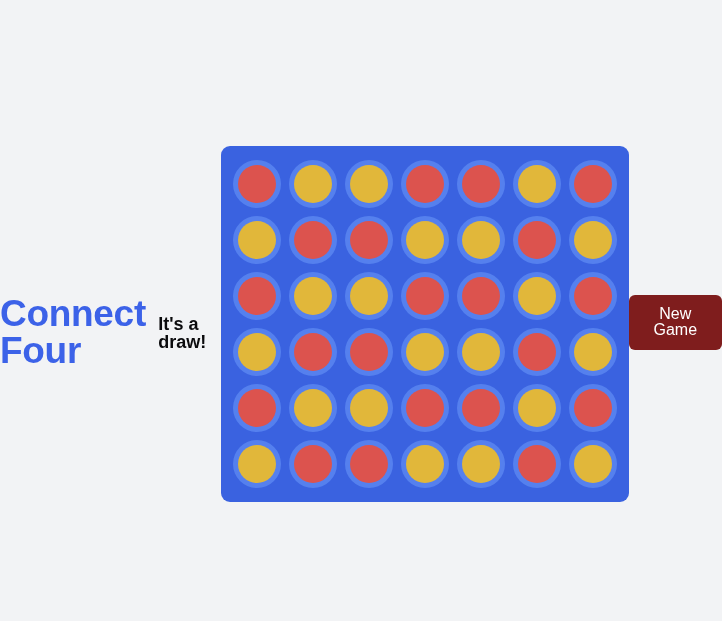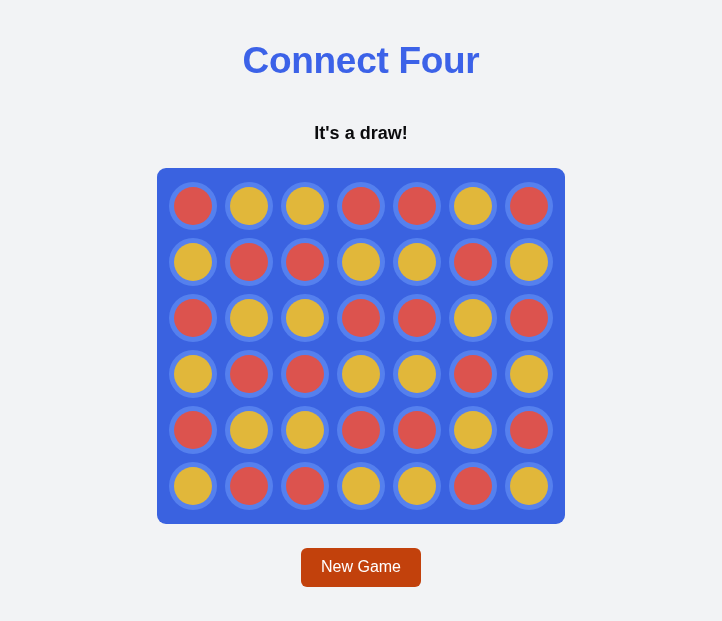--- a/index.html
+++ b/index.html
@@ -11,21 +11,21 @@
     height: 621px;
     background: #f2f3f5;
     font-family: "Liberation Sans", sans-serif;
     overflow: hidden;
   }
 
   .app {
     width: 722px;
     height: 621px;
     display: flex;
-    flex-direction: column;
+    flex-direction: row;
     align-items: center;
     box-sizing: border-box;
   }
 
   .game-title {
     margin: 0;
     padding: 0;
     font-size: 37px;
     font-weight: bold;
     color: #3c62e8;
@@ -77,21 +77,21 @@
     width: 38px;
     height: 38px;
     border-radius: 50%;
   }
 
   .disc.red   { background: #dc534e; }
   .disc.yellow{ background: #e1b73a; }
 
   .new-game-button {
     margin-top: 24px;
-    background: #c2410c;
+    background: #7f1d1d;
     color: #ffffff;
     border: none;
     border-radius: 6px;
     font-family: "Liberation Sans", sans-serif;
     font-size: 16px;
     padding: 11px 20px 12px 20px;
     line-height: 1;
     cursor: pointer;
   }
 </style>

